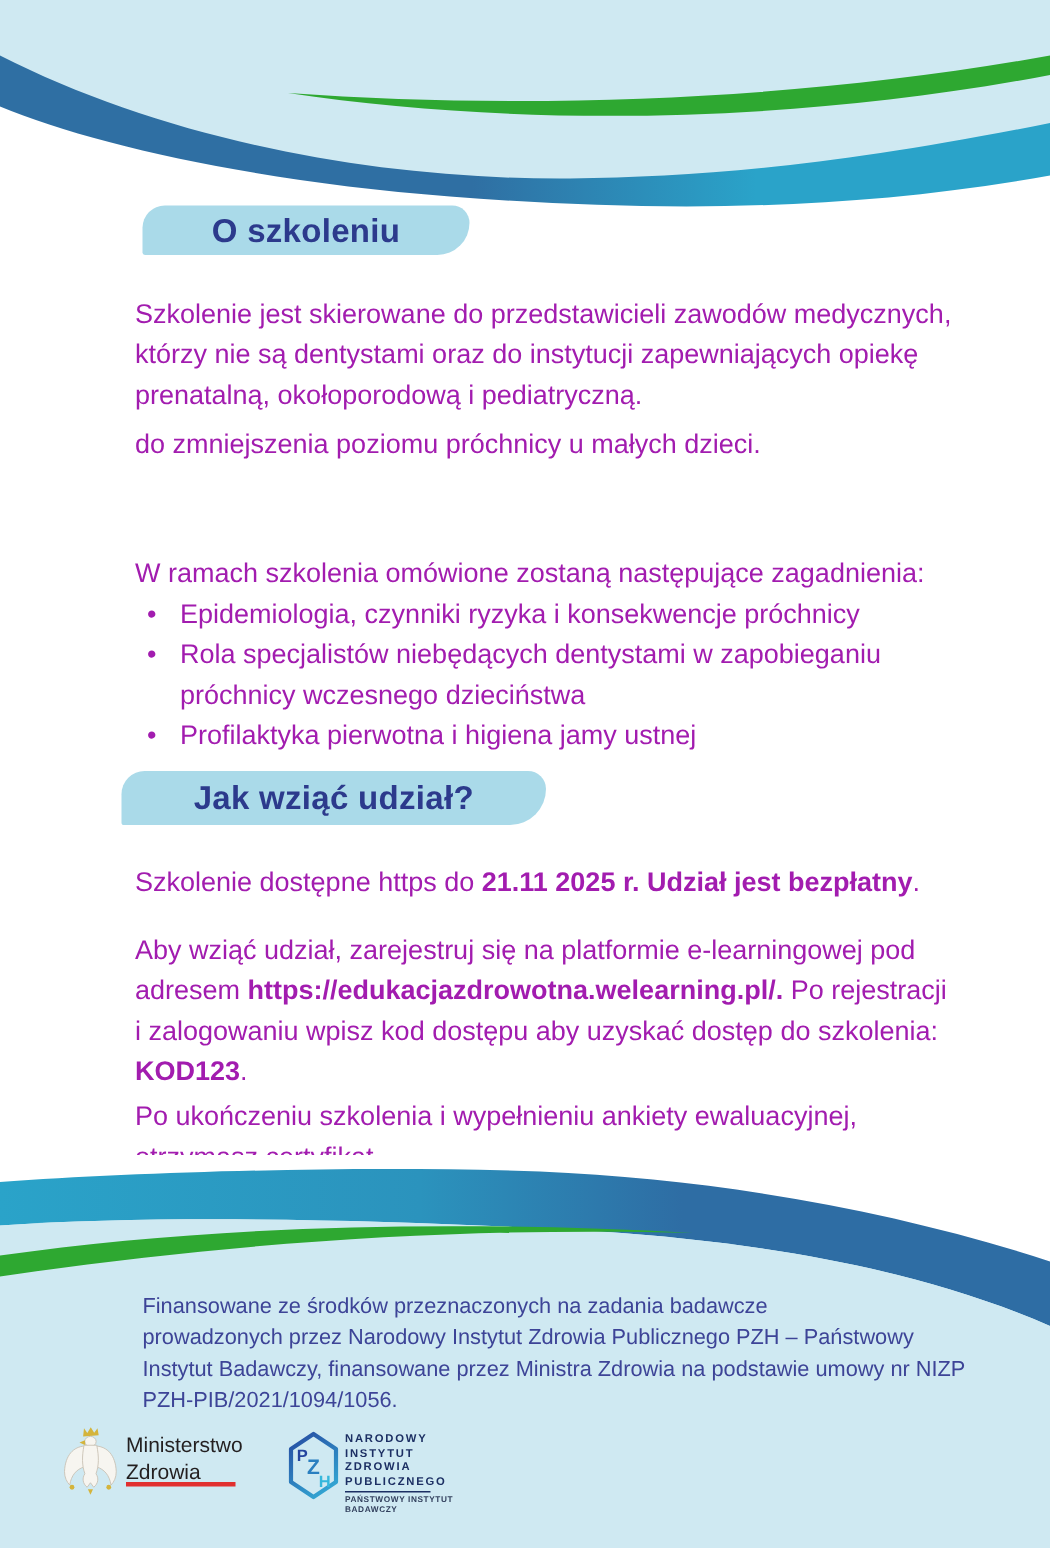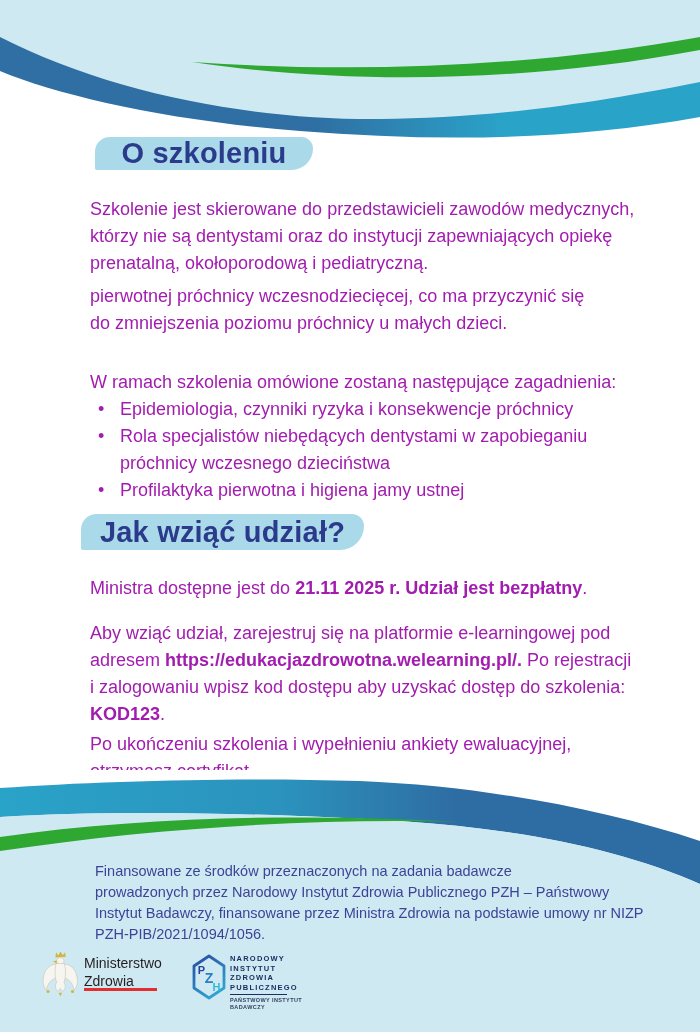--- a/index.html
+++ b/index.html
@@ -6,21 +6,21 @@
   #poster{
     position:relative;width:700px;height:1032px;background:#ffffff;overflow:hidden;
     font-family:"Liberation Sans","DejaVu Sans",sans-serif;
   }
   .deco{position:absolute;left:0;display:block;}
   #top-deco{top:0;}
   #bottom-deco{top:770px;}
   #footer-panel{position:absolute;left:0;top:800px;width:700px;height:232px;background:#cfe9f2;}
 
   .section-pill{
-    position:absolute;background:#aadae9;color:#2c3a8c;font-weight:bold;font-size:29px;
+    position:absolute;background:#aadae9;color:#2c3a8c;font-weight:bold;font-size:22px;
     display:flex;align-items:center;justify-content:center;letter-spacing:.2px;
   }
   #pill-about{left:95px;top:137px;width:218px;height:33px;border-radius:18px 14px 26px 2px;}
   #pill-join{left:81px;top:514px;width:283px;height:36px;border-radius:18px 14px 28px 2px;}
 
   .body-text{
     position:absolute;left:90px;width:556px;font-size:18px;line-height:27px;color:#a21caf;
   }
   .body-text .line{white-space:nowrap;}
   .body-text b{font-weight:bold;}
@@ -71,21 +71,20 @@
     <span>O szkoleniu</span>
   </div>
 
   <div class="body-text" style="top:196px">
       <div class="line">Szkolenie jest skierowane do przedstawicieli zawodów medycznych,</div>
       <div class="line">którzy nie są dentystami oraz do instytucji zapewniających opiekę</div>
       <div class="line">prenatalną, okołoporodową i pediatryczną.</div>
     </div>
 
   <div class="body-text" style="top:283px">
-      <div class="line">pierwotnej próchnicy wczesnodziecięcej, co ma przyczynić się</div>
       <div class="line">do zmniejszenia poziomu próchnicy u małych dzieci.</div>
     </div>
 
   <div class="body-text" style="top:369px">
     <div class="line">W ramach szkolenia omówione zostaną następujące zagadnienia:</div>
     <ul id="about-list">
       <li>
         <span class="blt">•</span>
         <span class="blt-text">Epidemiologia, czynniki ryzyka i konsekwencje próchnicy</span>
       </li>
@@ -98,21 +97,21 @@
         <span class="blt-text">Profilaktyka pierwotna i higiena jamy ustnej</span>
       </li>
     </ul>
   </div>
 
   <div class="section-pill" id="pill-join">
     <span>Jak wziąć udział?</span>
   </div>
 
   <div class="body-text" style="top:575px">
-      <div class="line"><span>Ministra dostępne jest do </span><b>21.11 2025 r. Udział jest bezpłatny</b><span>.</span></div>
+      <div class="line"><span>Szkolenie dostępne https do </span><b>21.11 2025 r. Udział jest bezpłatny</b><span>.</span></div>
     </div>
 
   <div class="body-text" style="top:620px">
       <div class="line"><span>Aby wziąć udział, zarejestruj się na platformie e-learningowej pod</span></div>
       <div class="line"><span>adresem </span><b>https://edukacjazdrowotna.welearning.pl/.</b><span> Po rejestracji</span></div>
       <div class="line"><span>i zalogowaniu wpisz kod dostępu aby uzyskać dostęp do szkolenia:</span></div>
       <div class="line"><b>KOD123</b><span>.</span></div>
     </div>
 
   <div class="body-text" style="top:731px">

